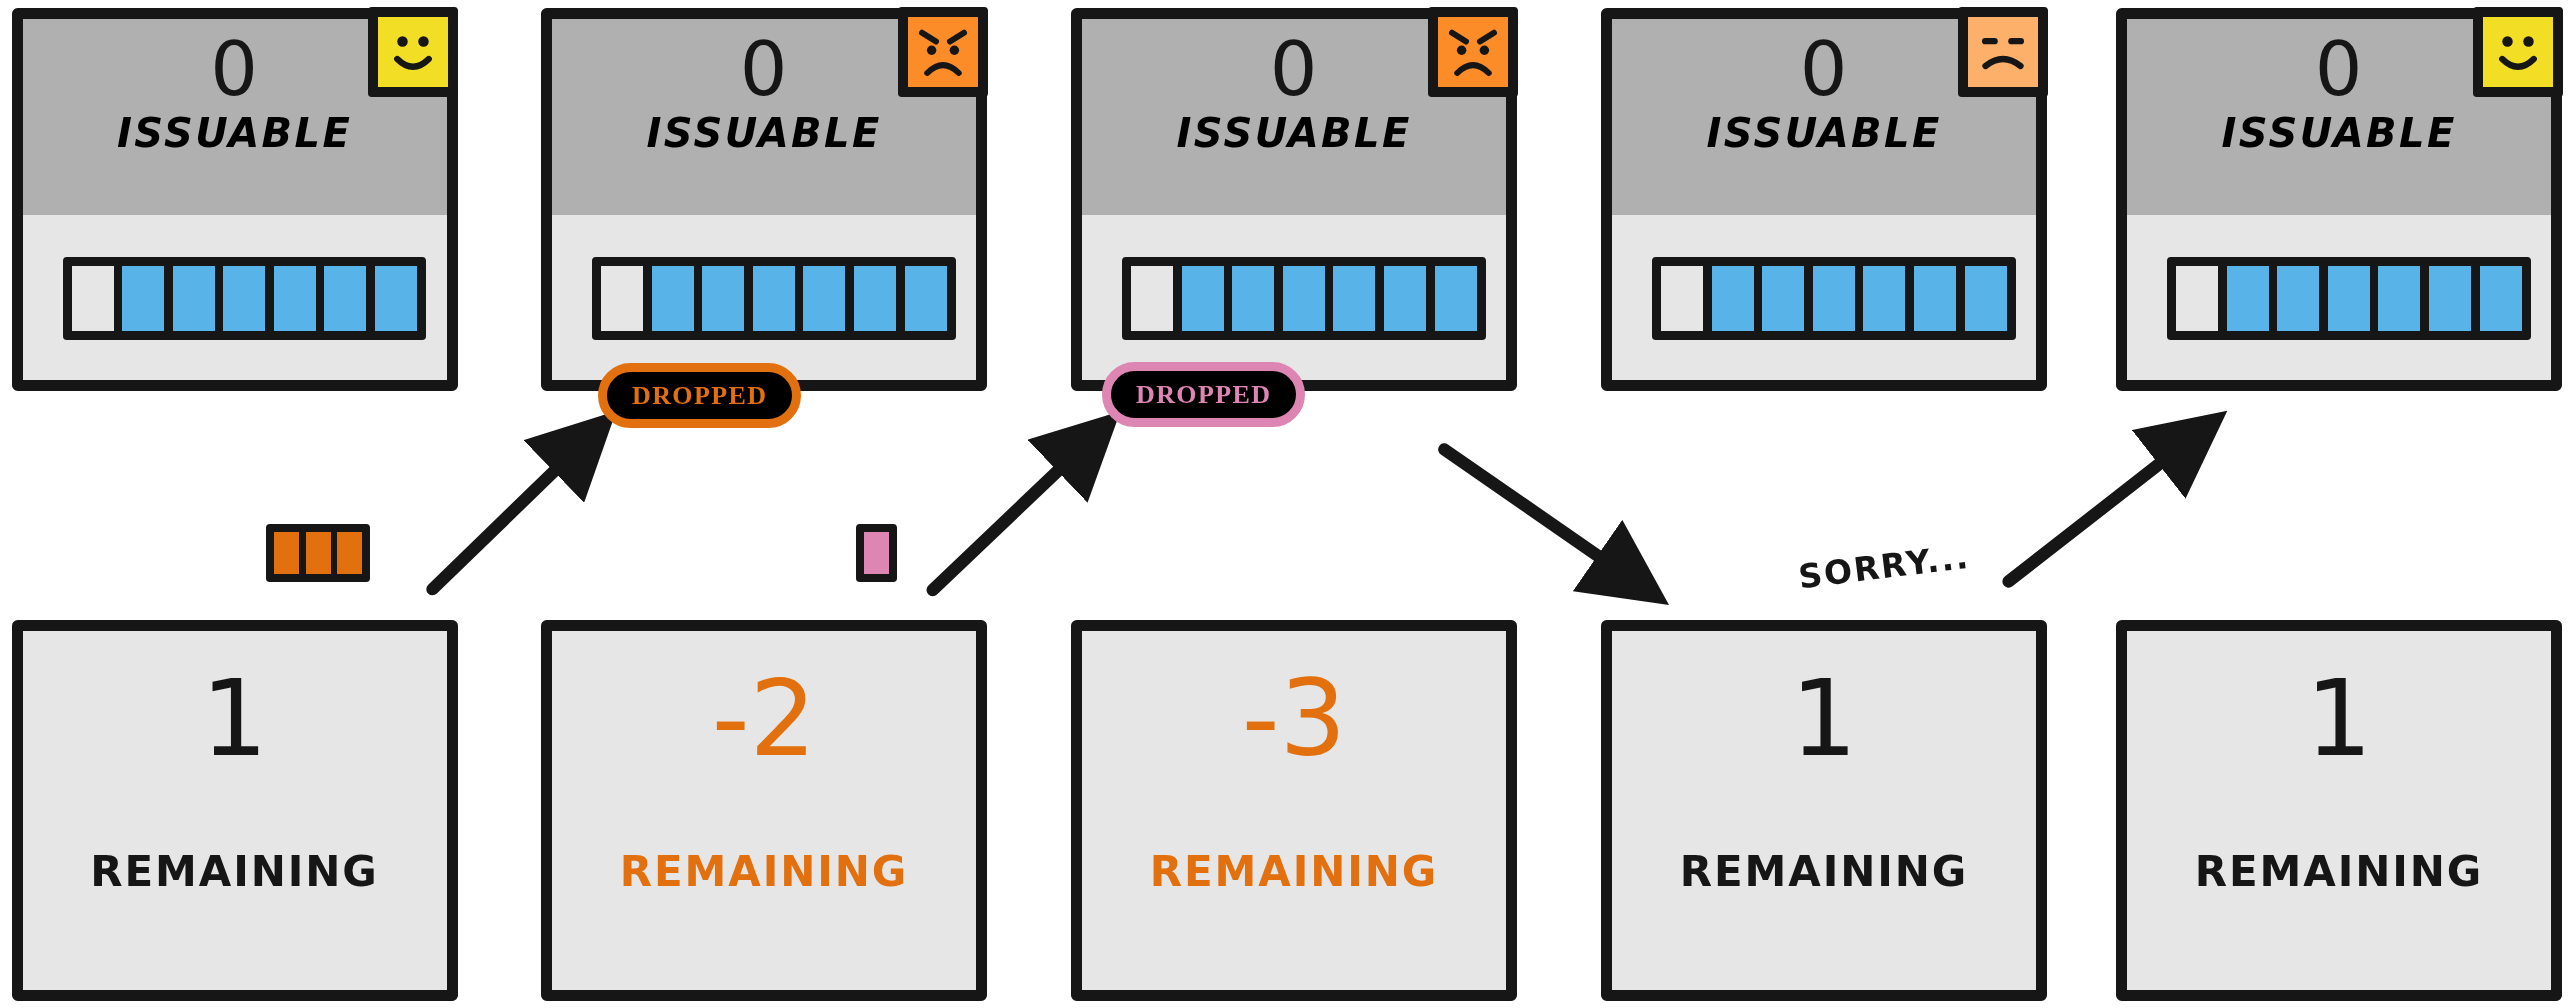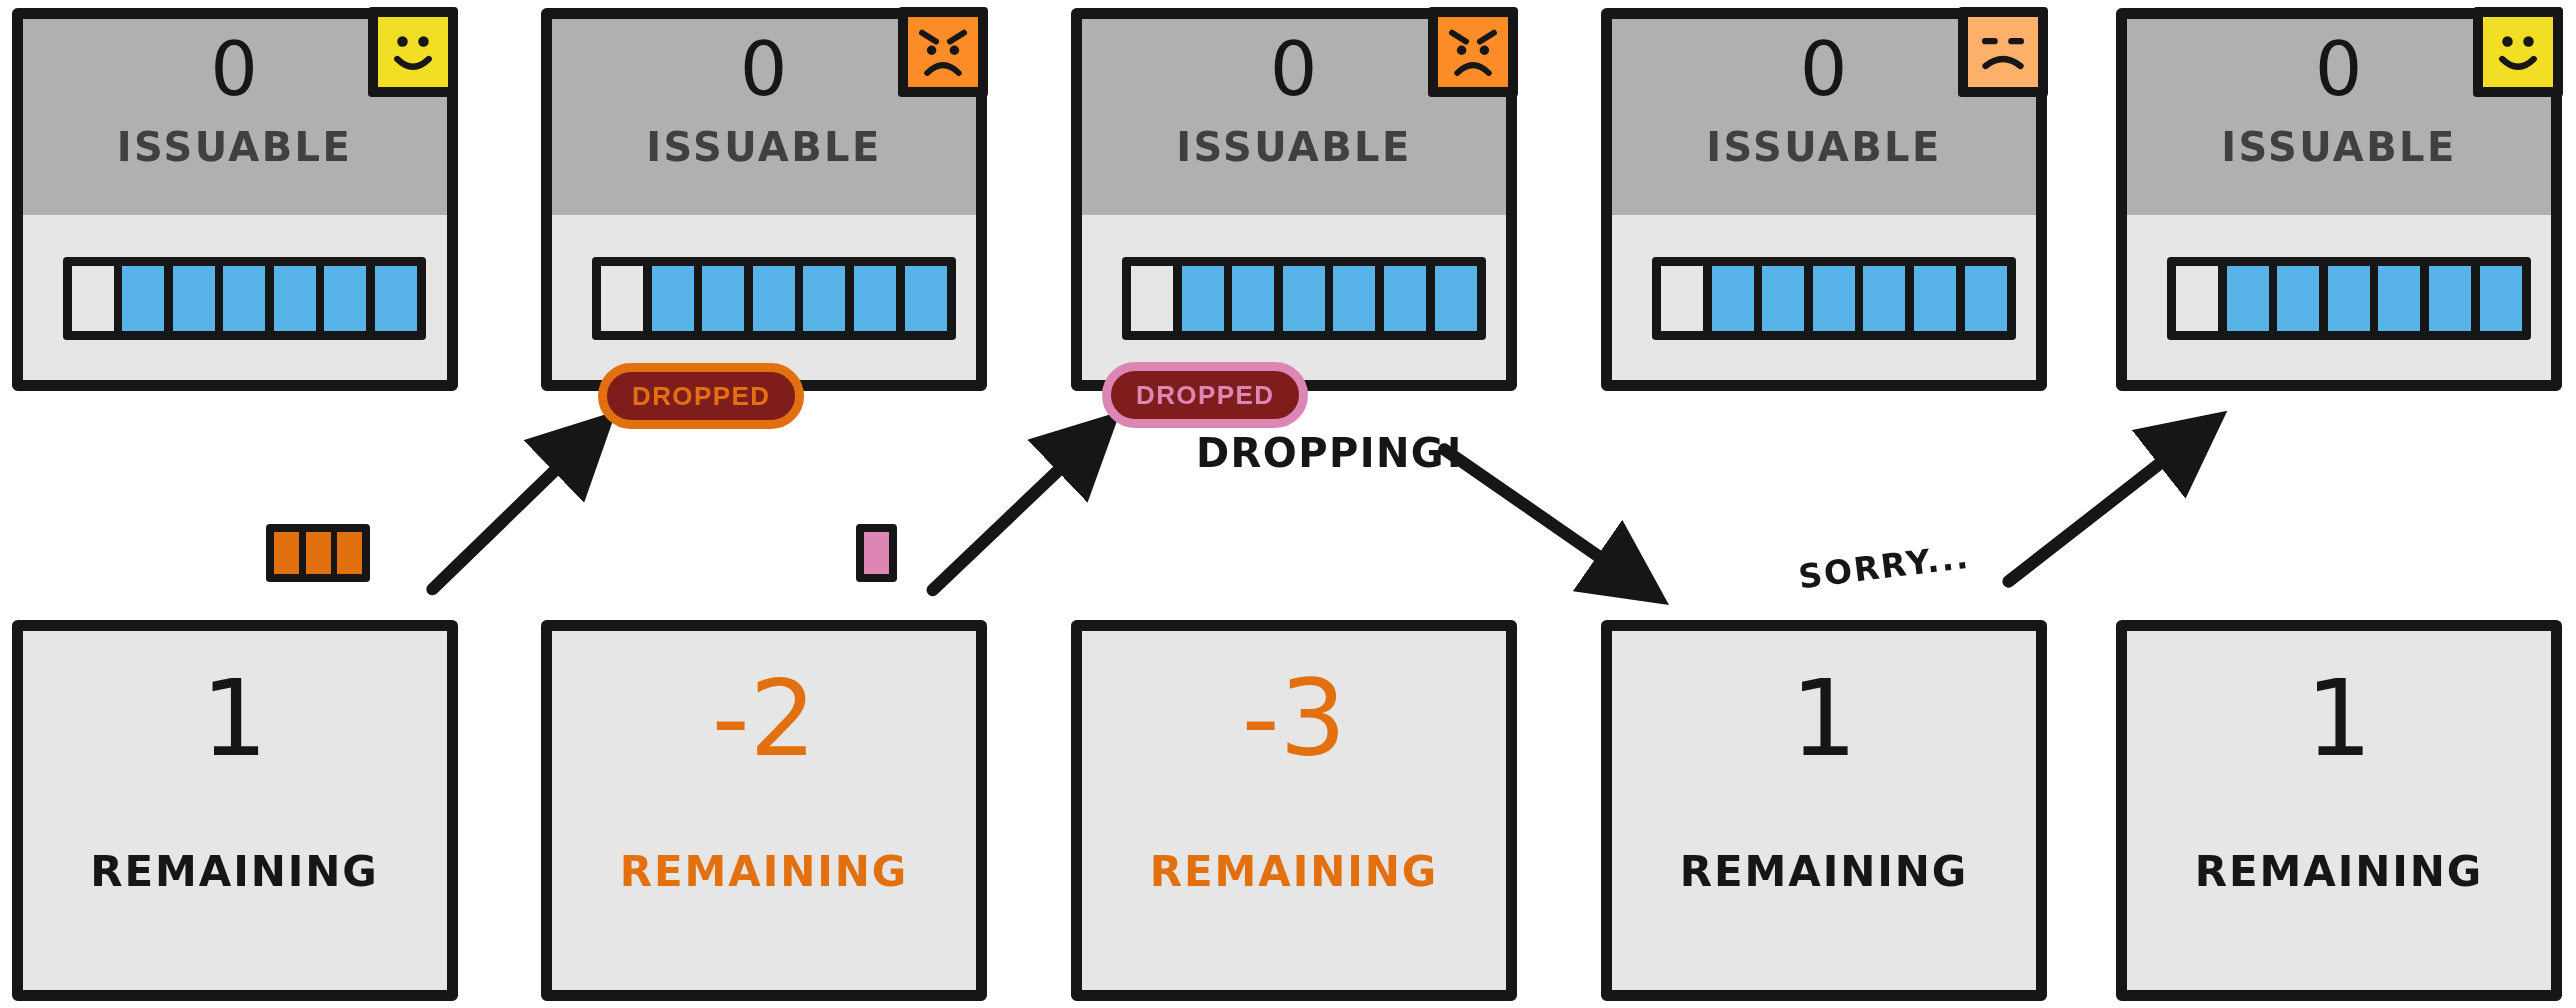--- a/index.html
+++ b/index.html
@@ -46,23 +46,24 @@
     font-weight: 400;
     color: #161616;
     line-height: 1;
     margin-top: 13.4px;
     letter-spacing: 1px;
   }
   .issuable-label {
     font-family: "DejaVu Sans", sans-serif;
     font-size: 40px;
     font-weight: 700;
-    color: #404040;
+    color: #000000;
     letter-spacing: 2.4px;
-    margin-top: 17px;
+    margin-top: 3px;
+    font-style: italic;
   }
   .card-top-body {
     position: absolute;
     left: 0; right: 0; top: 196px; bottom: 0;
     background: #e6e6e6;
   }
 
   
   .slot-strip {
     position: absolute;
@@ -142,28 +143,28 @@
   .token {
     width: 25px;
     height: 42px;
   }
   .token.orange { background: #e2700e; }
   .token.pink   { background: #dd86b4; }
 
   
   .dropped-pill {
     position: absolute;
-    font-family: Liberation Sans, sans-serif;
+    font-family: Liberation Serif, serif;
     font-size: 26px;
     font-weight: 700;
     letter-spacing: 1.4px;
     padding: 8.6px 25px;
     border-radius: 38px;
     border: 9.6px solid currentColor;
-    background: #7f1d1d;
+    background: #000000;
     white-space: nowrap;
   }
   .dropped-pill.orange { color: #e2700e; }
   .dropped-pill.pink   { color: #dd86b4; }
 
   
   .annot {
     position: absolute;
     font-family: "DejaVu Sans", sans-serif;
     font-weight: 700;
@@ -327,21 +328,20 @@
         <circle cx="14" cy="14" r="3" fill="#161616"></circle>
         <circle cx="26" cy="14" r="3" fill="#161616"></circle>
         <path d="M11,24 Q20,33 29,24" stroke="#161616" stroke-width="3.6" fill="none" stroke-linecap="round"></path>
       </svg>
     </div>
   </div>
 
   <div class="dropped-pill orange" style="left:598px; top:363px;">DROPPED</div>
   <div class="dropped-pill pink" style="left:1102px; top:362px;">DROPPED</div>
 
-  <div class="annot dropping" style="left:1196px; top:430px;">DROPPING!</div>
   <div class="annot sorry" style="left:1798px; top:547px;">SORRY...</div>
 
   <div class="token-strip" style="left:266px; top:524px;">
     <div class="token orange"></div>
     <div class="token orange"></div>
     <div class="token orange"></div>
   </div>
   <div class="token-strip" style="left:856px; top:524px;">
     <div class="token pink"></div>
   </div>

